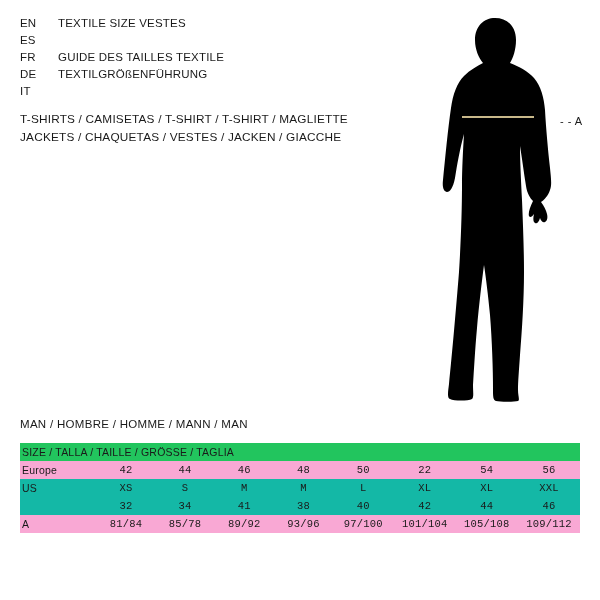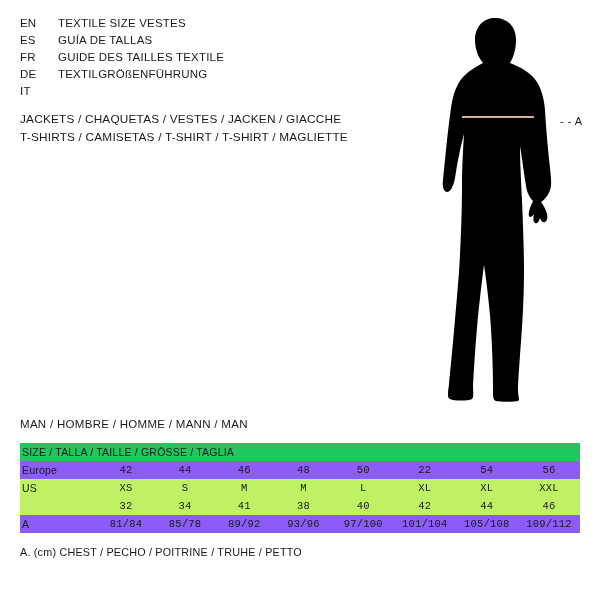--- a/index.html
+++ b/index.html
@@ -115,24 +115,24 @@
   table.size-table td.val {
     width: 67px;
     text-align: center;
     font-family: Liberation Mono, monospace;
   }
   tr.row-head td {
     background: #22c55e;
     font-size: 10.5px;
   }
   tr.row-shaded td {
-    background: #bef264;
+    background: #14b8a6;
   }
   tr.row-plain td {
-    background: #8b5cf6;
+    background: #f9a8d4;
   }
 
   .footnote {
     position: absolute;
     left: 20px;
     top: 546px;
     font-size: 10.8px;
     letter-spacing: 0.2px;
     color: #1a1a1a;
   }
@@ -142,38 +142,37 @@
 
 <div class="page">
 
   <div class="lang-block">
     <div class="lang-row">
       <span class="lang-code">EN</span>
       <span class="lang-text">TEXTILE SIZE VESTES</span>
     </div>
     <div class="lang-row">
       <span class="lang-code">ES</span>
-      <span class="lang-text">GUÍA DE TALLAS</span>
     </div>
     <div class="lang-row">
       <span class="lang-code">FR</span>
       <span class="lang-text">GUIDE DES TAILLES TEXTILE</span>
     </div>
     <div class="lang-row">
       <span class="lang-code">DE</span>
       <span class="lang-text">TEXTILGRÖßENFÜHRUNG</span>
     </div>
     <div class="lang-row">
       <span class="lang-code">IT</span>
     </div>
   </div>
 
   <div class="category-block">
+    <div class="category-line">T-SHIRTS / CAMISETAS / T-SHIRT / T-SHIRT / MAGLIETTE</div>
     <div class="category-line">JACKETS / CHAQUETAS / VESTES / JACKEN / GIACCHE</div>
-    <div class="category-line">T-SHIRTS / CAMISETAS / T-SHIRT / T-SHIRT / MAGLIETTE</div>
   </div>
 
   <div class="figure-wrap">
     <svg class="figure-svg" width="200" height="400" viewBox="0 0 200 400">
       <path fill="#000000" d="
         M 75 30
         C 75 16, 84 8, 95 8
         C 107 8, 116 16, 116 30
         C 116 40, 113 48, 110 53
         C 118 56, 128 61, 134 68
@@ -267,15 +266,14 @@
         <td class="val">89/92</td>
         <td class="val">93/96</td>
         <td class="val">97/100</td>
         <td class="val">101/104</td>
         <td class="val">105/108</td>
         <td class="val">109/112</td>
       </tr>
     </tbody>
   </table>
 
-  <div class="footnote">A. (cm) CHEST / PECHO / POITRINE / TRUHE / PETTO</div>
 
 </div>
 
 </body></html>

